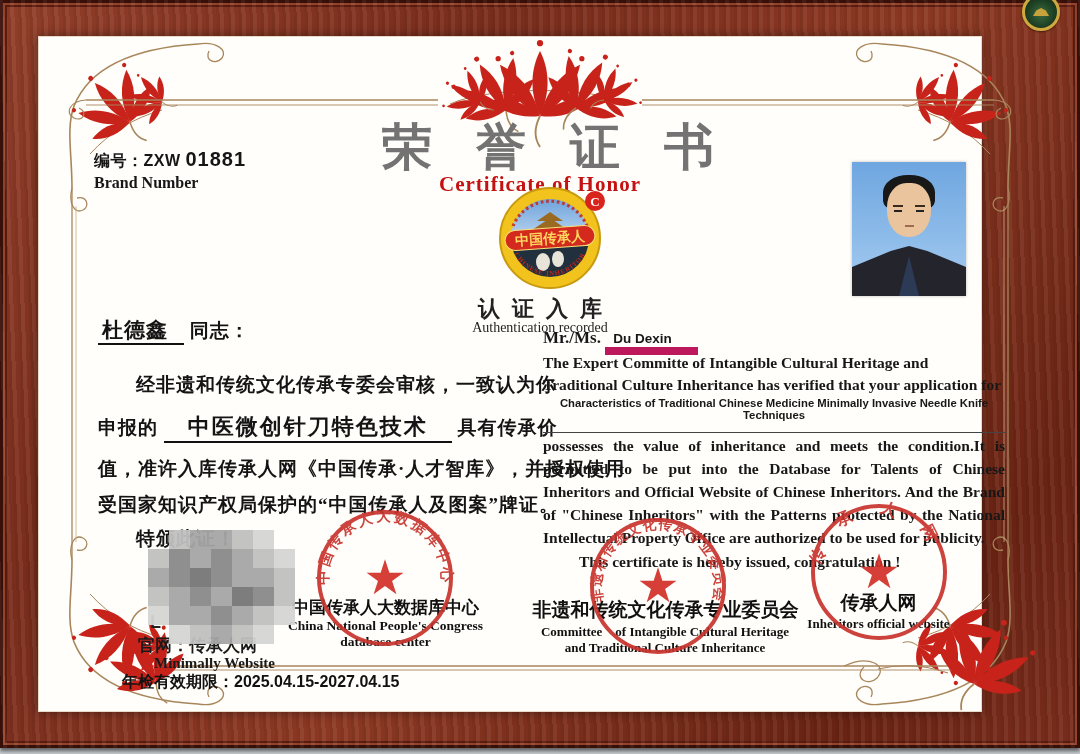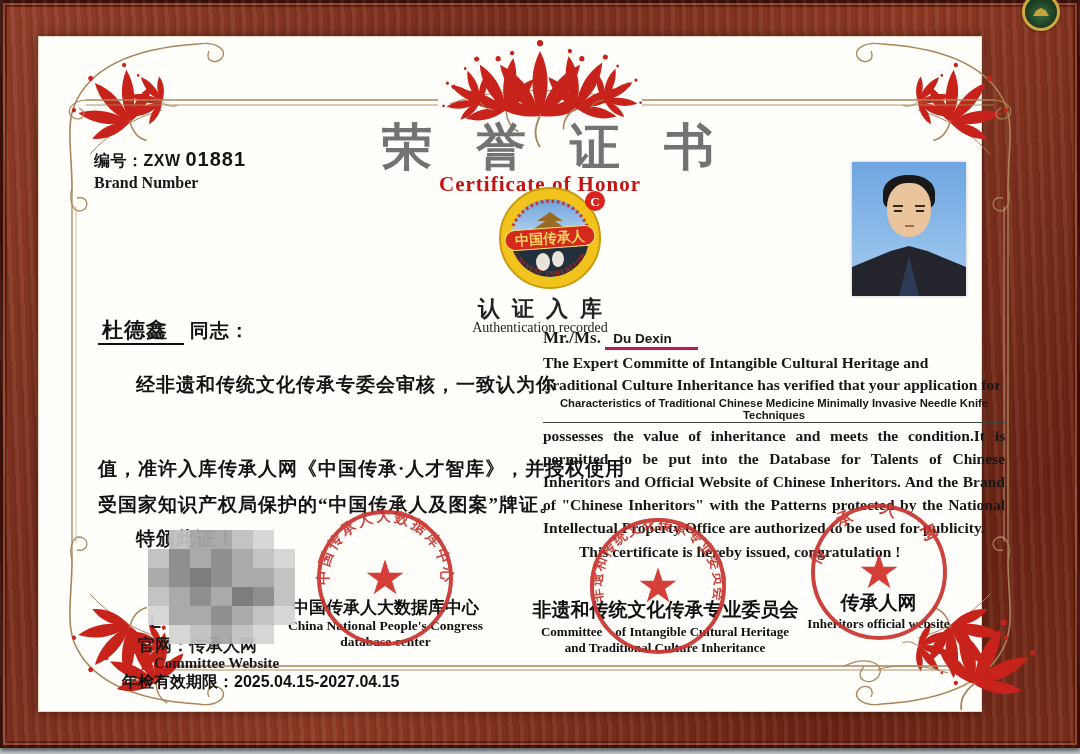--- a/index.html
+++ b/index.html
@@ -62,24 +62,24 @@
   .subject-zh { font-family:"Liberation Sans",sans-serif; font-size:22px; font-weight:bold;
     border-bottom:2px solid #111; padding:0 24px 2px 24px; letter-spacing:2px; }
   .zh-l3 { left:60px; top:420px; }
   .zh-l4 { left:60px; top:456px; }
   .zh-l5 { left:98px; top:490px; }
 
   
   .en-block { left:505px; top:292px; width:462px; z-index:2; color:#171717; }
   .ms-line { font-size:17px; font-weight:bold; }
   .en-name { font-family:"Liberation Sans",sans-serif; font-size:13.5px; font-weight:bold;
-    border-bottom:3px solid #be185d; padding:0 26px 1px 8px; }
+    border-bottom:8px solid #be185d; padding:0 26px 1px 8px; }
   .en-p1 { margin-top:4px; font-size:15.5px; line-height:22px; font-weight:600; }
   .en-subject { font-family:"Liberation Sans",sans-serif; font-size:11.3px; font-weight:bold;
-    text-align:center; border-bottom:1.5px solid #444; padding-bottom:1px; margin:1px 0 1px 0; }
+    text-align:center; border-bottom:1.5px solid #444; padding-bottom:11px; margin:1px 0 1px 0; }
   .en-p2 { font-size:15.5px; line-height:23px; font-weight:600; text-align:justify; }
   .en-closing { font-size:15.5px; line-height:22px; font-weight:600; text-indent:36px; margin-top:2px; }
 
   
   .mosaic { left:110px; top:494px; z-index:6; }
   .censor-hint { left:112px; top:576px; z-index:5; font-family:"Liberation Sans",sans-serif; font-weight:bold; font-size:18px; color:#222; }
   .site-zh { left:100px; top:598px; z-index:2; font-family:"Liberation Sans",sans-serif; font-weight:bold; font-size:17px; color:#1a1a1a; }
   .site-en { left:116px; top:619px; z-index:2; font-weight:bold; font-size:15px; color:#1a1a1a; }
   .validity { left:84px; top:636px; z-index:2; font-family:"Liberation Sans",sans-serif; font-weight:bold; font-size:16px; color:#111; }
 
@@ -210,20 +210,25 @@
       </div>
       <div class="suit"></div>
       <div class="shirt"></div>
     </div>
 
     <div class="zh-line name-line">
       <span class="name">杜德鑫</span>
       <span>同志：</span>
     </div>
     <div class="zh-line zh-l1">经非遗和传统文化传承专委会审核，一致认为你</div>
+    <div class="zh-line zh-l2">
+      <span>申报的</span>
+      <span class="subject-zh">中医微创针刀特色技术</span>
+      <span>具有传承价</span>
+    </div>
     <div class="zh-line zh-l3">值，准许入库传承人网《中国传承·人才智库》，并授权使用</div>
     <div class="zh-line zh-l4">受国家知识产权局保护的“中国传承人及图案”牌证。</div>
     <div class="zh-line zh-l5">特颁此证！</div>
 
     <div class="en-block">
       <div class="ms-line">
         <span>Mr./Ms.</span>
         <span class="en-name">Du Dexin</span>
       </div>
       <div class="en-p1">The Expert Committe of Intangible Cultural Heritage and Traditional Culture Inheritance has verified that your application for</div>
@@ -269,21 +274,21 @@
           <rect x="126" y="76" width="21" height="19" fill="#d5d5d5"></rect>
         <rect x="21" y="95" width="21" height="19" fill="#d5d5d5"></rect>
           <rect x="42" y="95" width="21" height="19" fill="#c0c0c0"></rect>
           <rect x="63" y="95" width="21" height="19" fill="#a6a6a6"></rect>
           <rect x="84" y="95" width="21" height="19" fill="#c0c0c0"></rect>
           <rect x="105" y="95" width="21" height="19" fill="#d5d5d5"></rect>
       </g>
     </svg>
     <div class="censor-hint">L</div>
     <div class="site-zh">官网：传承人网</div>
-    <div class="site-en">Committee Website</div>
+    <div class="site-en">Minimally Website</div>
     <div class="validity">年检有效期限：2025.04.15-2027.04.15</div>
 
     <svg class="stamp stamp-1" width="150" height="150" viewBox="0 0 150 150">
       <defs>
           <path id="arc1" d="M 21.4,91.4 A 57,57 0 1 1 128.6,91.4"></path>
         </defs>
       <circle cx="75" cy="72" r="66" fill="none" stroke="#c8342e" stroke-width="4"></circle>
       <text fill="#c8342e" font-size="14.5" font-weight="bold" letter-spacing="3">
         <textPath href="#arc1" startOffset="50%" text-anchor="middle">中国传承人大数据库中心</textPath>
       </text>

